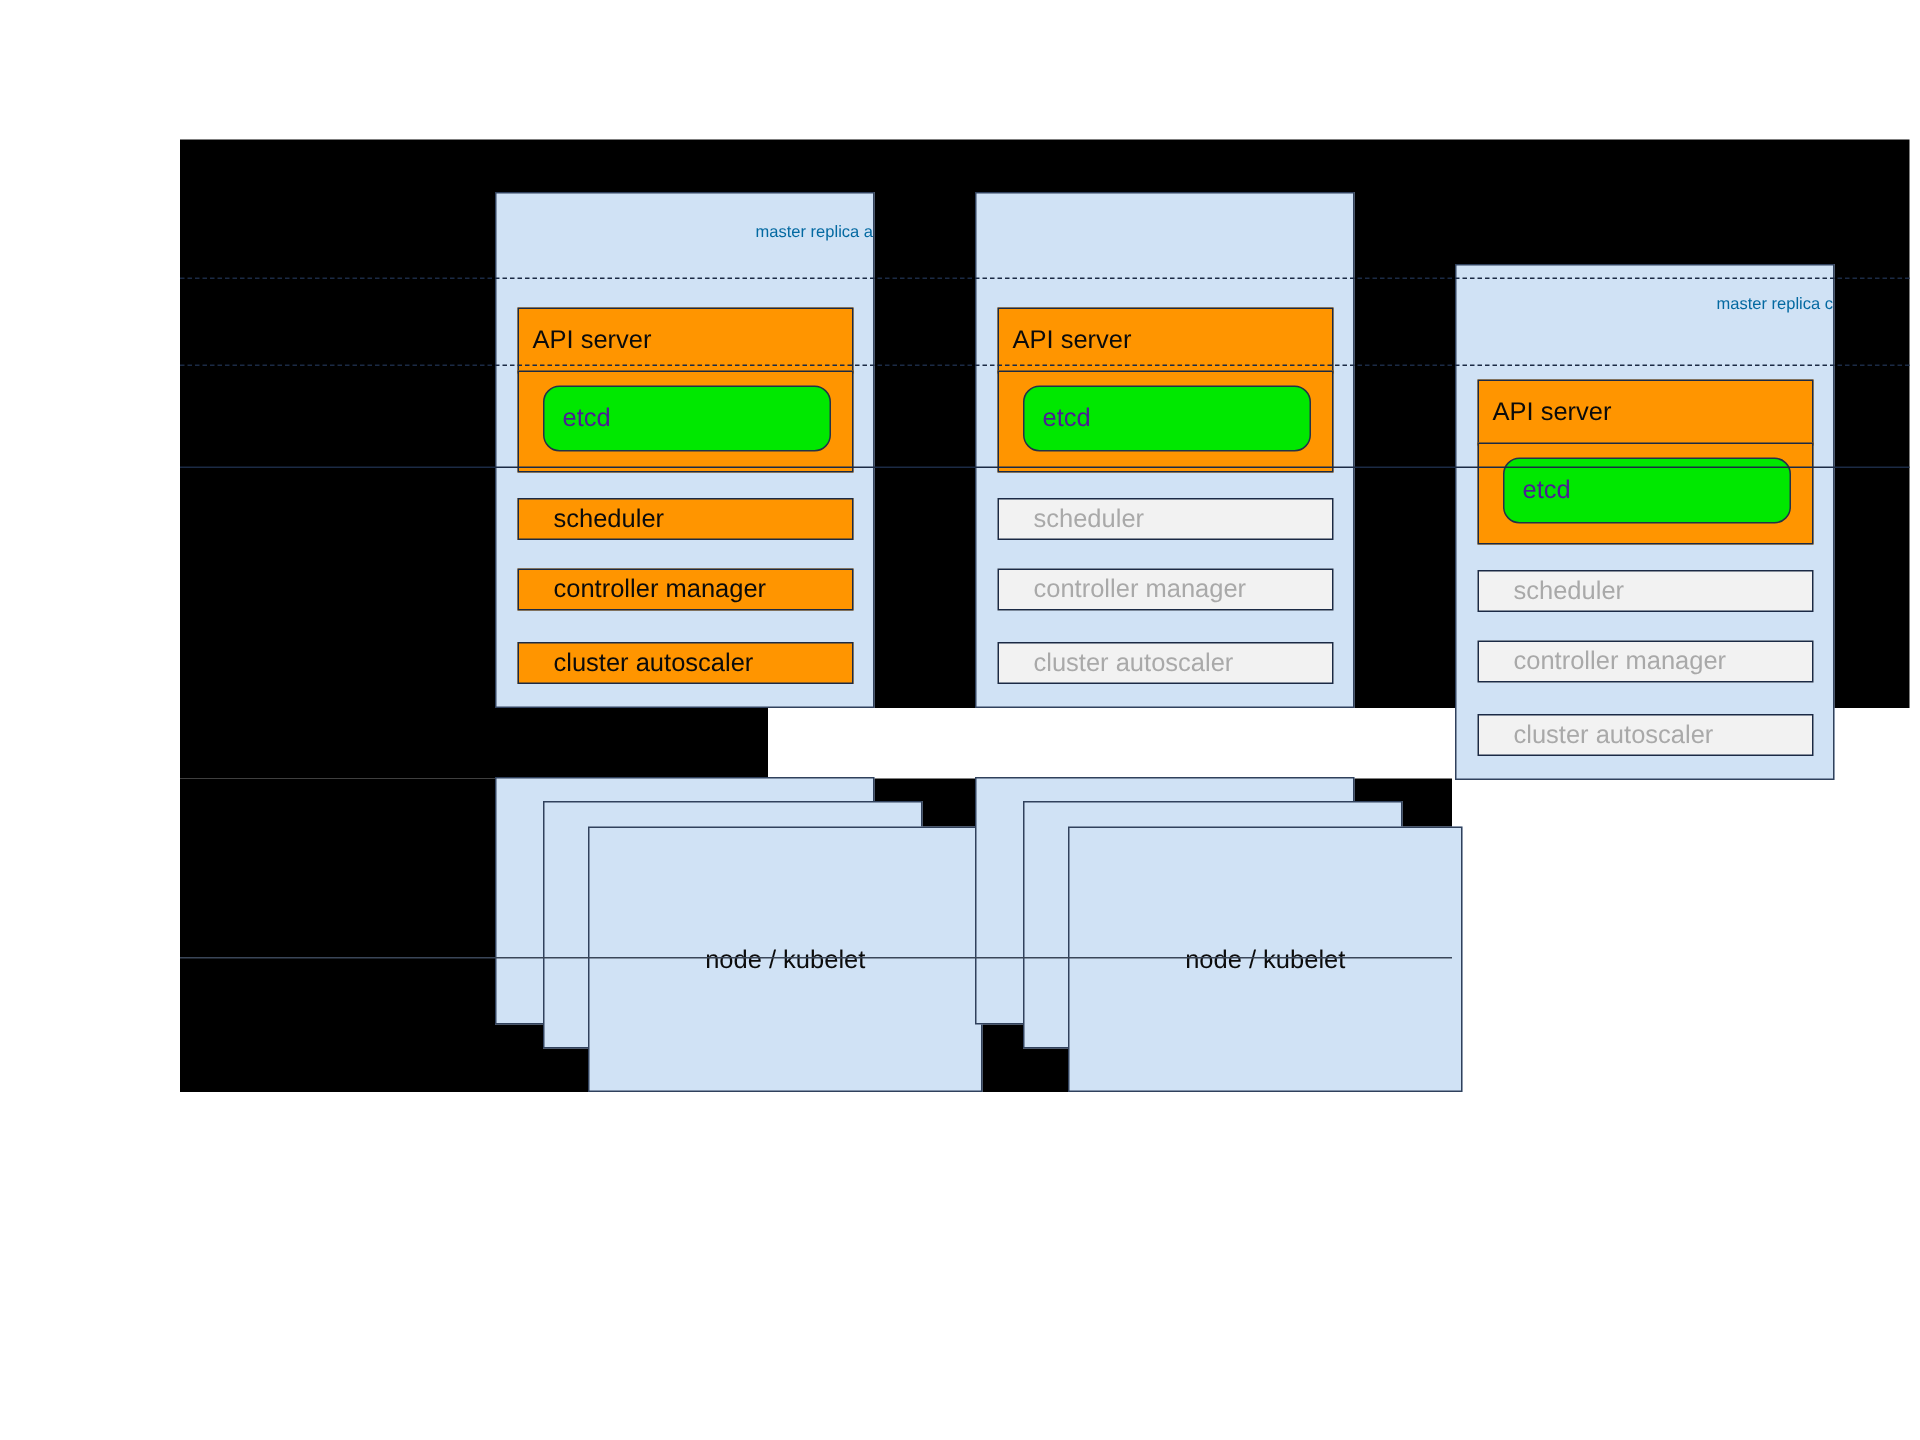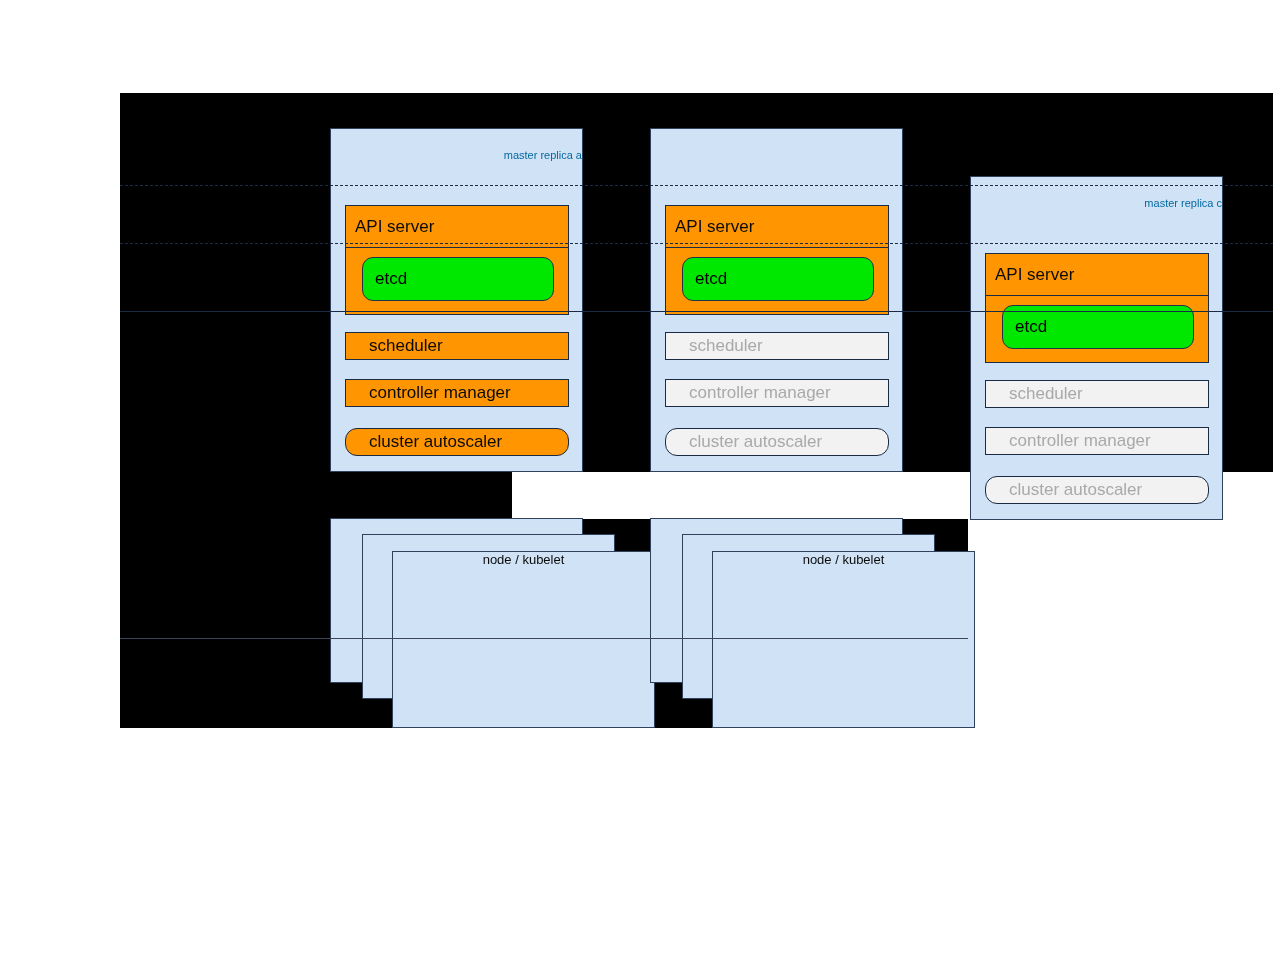--- a/index.html
+++ b/index.html
@@ -124,21 +124,21 @@
     width: 192px;
     height: 44px;
     background: #00e800;
     border: 1px solid #243247;
     border-radius: 11px;
     box-sizing: border-box;
     display: flex;
     align-items: center;
     padding-left: 12px;
     font-size: 17px;
-    color: #000000;
+    color: #4c1d95;
   }
 
   
   .component {
     position: absolute;
     left: 14px;
     width: 224px;
     height: 28px;
     box-sizing: border-box;
     border: 1px solid #1b2a45;
@@ -150,35 +150,36 @@
   .component.active {
     background: #ff9500;
     color: #0b0b0b;
   }
   .component.inactive {
     background: #f2f2f2;
     color: #a9a9a9;
   }
   .comp-0 { top: 203px; }
   .comp-1 { top: 250px; }
-  .comp-2 { top: 299px; border-radius: 12px; }
+  .comp-2 { top: 299px; }
 
   
   .node-card {
     position: absolute;
     width: 253px;
     height: 165px;
     background: #d0e2f5;
     border: 1px solid #30415c;
     box-sizing: border-box;
   }
   .node-card.front {
     display: flex;
+    align-items: center;
     justify-content: center;
-    font-size: 13px;
+    font-size: 17px;
     color: #0b0b0b;
   }
   .node-label { pointer-events: none; }
 
   #nodegroup-0 .card-0 { left: 330px; top: 518px; }
   #nodegroup-0 .card-1 { left: 362px; top: 534px; }
   #nodegroup-0 .card-2 { left: 392px; top: 551px; height: 177px; width: 263px; }
 
   #nodegroup-1 .card-0 { left: 650px; top: 518px; }
   #nodegroup-1 .card-1 { left: 682px; top: 534px; }

